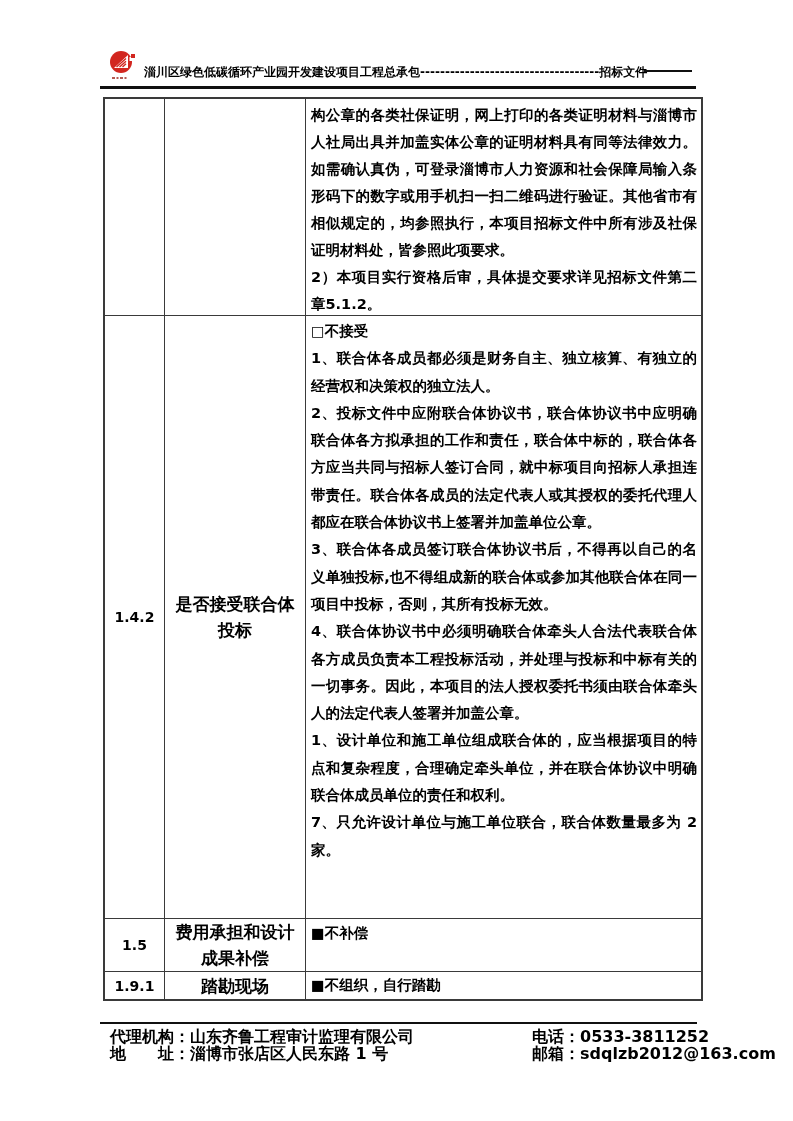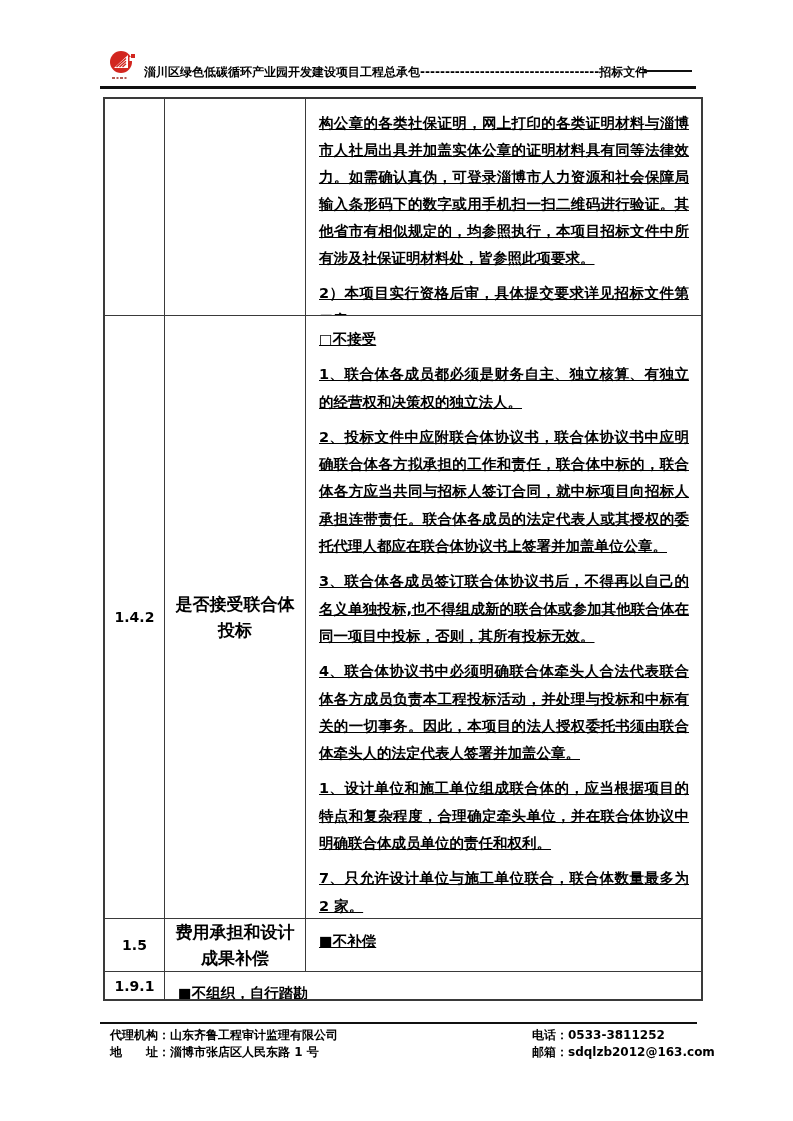--- a/index.html
+++ b/index.html
@@ -49,32 +49,32 @@
     border-left:1.5px solid #3a3a3a;
     display:flex; align-items:center; justify-content:center;
     text-align:center; font-size:17px; line-height:26px; padding:0 6px;
   }
   .c-content {
     flex:1; box-sizing:border-box;
     border-left:1.5px solid #3a3a3a;
     padding:1px 4px 0 5px;
     font-size:14.5px; text-align:justify; overflow:hidden;
   }
-  .c-content p { margin:8px;text-decoration:underline; }
+  .c-content p { margin:0; }
   .r0 .c-content { line-height:27px; padding-top:3px; }
   .r1 .c-content { line-height:27.3px; padding-top:2px; }
   .r2 .c-content { line-height:26.5px; }
   .r3 .c-content { line-height:25px; padding-top:1px; }
 
   
   .footer-rule {
     position:absolute; left:100px; top:1022px; width:597px; height:2px;
     background:#101010;
   }
-  .footer-text { position:absolute; font-size:12px; white-space:nowrap; }
+  .footer-text { position:absolute; font-size:16px; white-space:nowrap; }
   .f-agency  { left:110px; top:1027px; }
   .f-address { left:110px; top:1044px; }
   .f-phone   { left:532px; top:1027px; }
   .f-email   { left:532px; top:1044px; }
 </style>
 </head>
 <body>
 
 <div class="logo">
   <svg width="32" height="36" viewBox="0 0 32 36">
@@ -125,20 +125,21 @@
   <div class="t-row r2">
     <div class="c-id">1.5</div>
     <div class="c-label">费用承担和设计成果补偿</div>
     <div class="c-content">
         <p>■不补偿</p>
       </div>
   </div>
 
   <div class="t-row r3">
     <div class="c-id">1.9.1</div>
+    <div class="c-label">踏勘现场</div>
     <div class="c-content">
         <p>■不组织，自行踏勘</p>
       </div>
   </div>
 
 </div>
 
 <div class="footer-rule"></div>
 <div class="footer-text f-agency">代理机构：山东齐鲁工程审计监理有限公司</div>
 <div class="footer-text f-address">地　　址：淄博市张店区人民东路 1 号</div>

